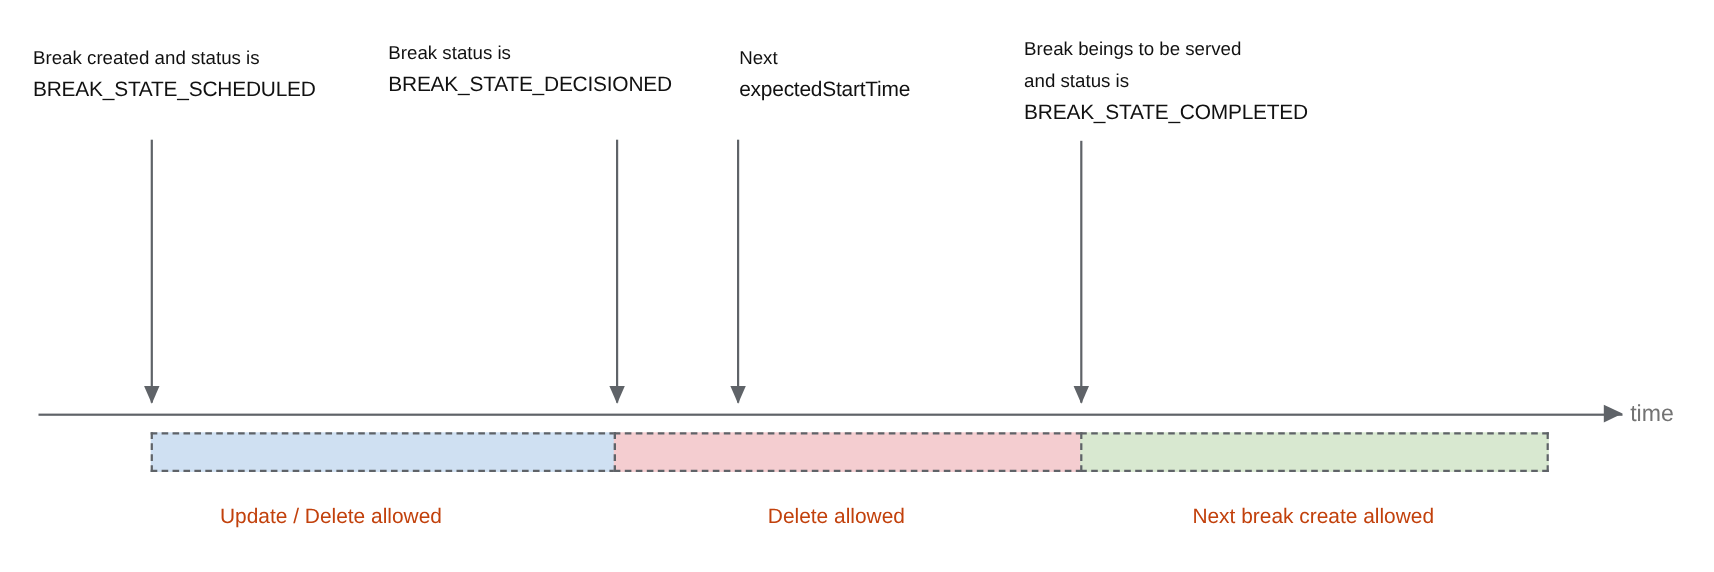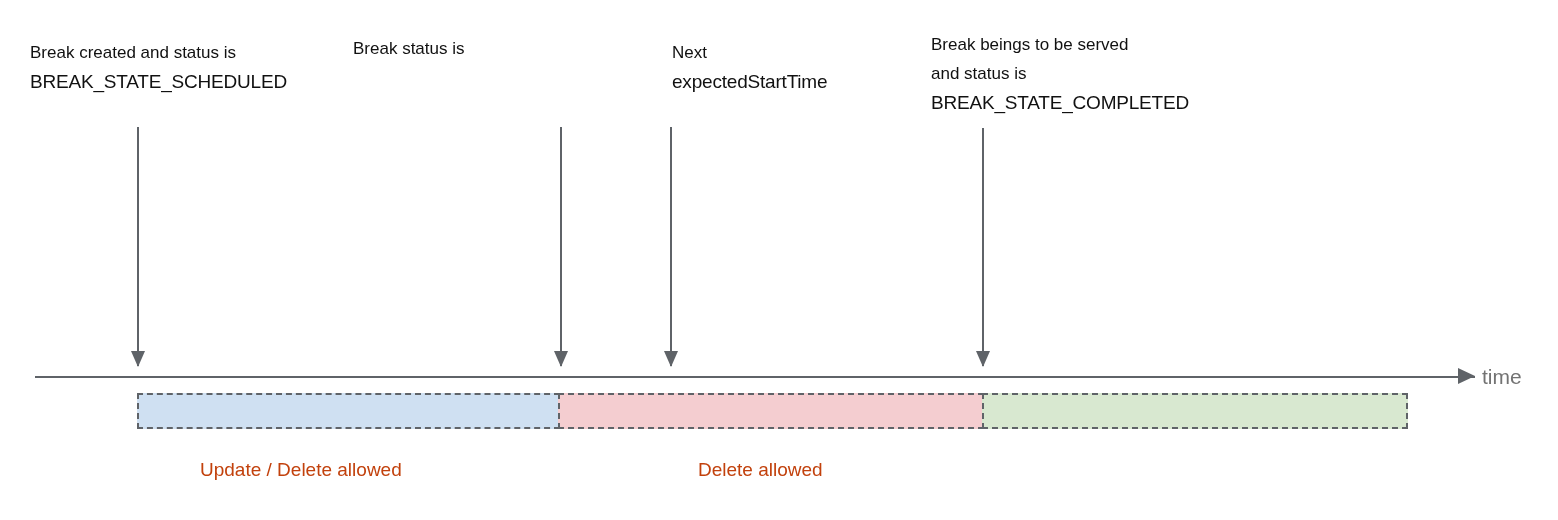--- a/index.html
+++ b/index.html
@@ -137,20 +137,21 @@
 
 <div id="diagram">
 
   <div class="annotation ann-1">
     <span class="ann-line">Break created and status is</span>
     <span class="ann-line mono">BREAK_STATE_SCHEDULED</span>
   </div>
 
   <div class="annotation ann-2">
     <span class="ann-line">Break status is</span>
+    <span class="ann-line mono">BREAK_STATE_DECISIONED</span>
   </div>
 
   <div class="annotation ann-3">
     <span class="ann-line">Next</span>
     <span class="ann-line mono">expectedStartTime</span>
   </div>
 
   <div class="annotation ann-4">
     <span class="ann-line">Break beings to be served</span>
     <span class="ann-line">and status is</span>
@@ -179,14 +180,15 @@
   <div class="axis-label">time</div>
 
   <div class="phase-bar">
     <div class="phase-seg" style="width:423px;background:#cfe0f2;"></div>
     <div class="phase-seg" style="width:426px;background:#f4cdd0;"></div>
     <div class="phase-seg" style="width:426px;background:#d8e8d0;"></div>
   </div>
 
   <div class="caption cap-1">Update / Delete allowed</div>
   <div class="caption cap-2">Delete allowed</div>
+  <div class="caption cap-3">Next break create allowed</div>
 
 </div>
 
 </body></html>

